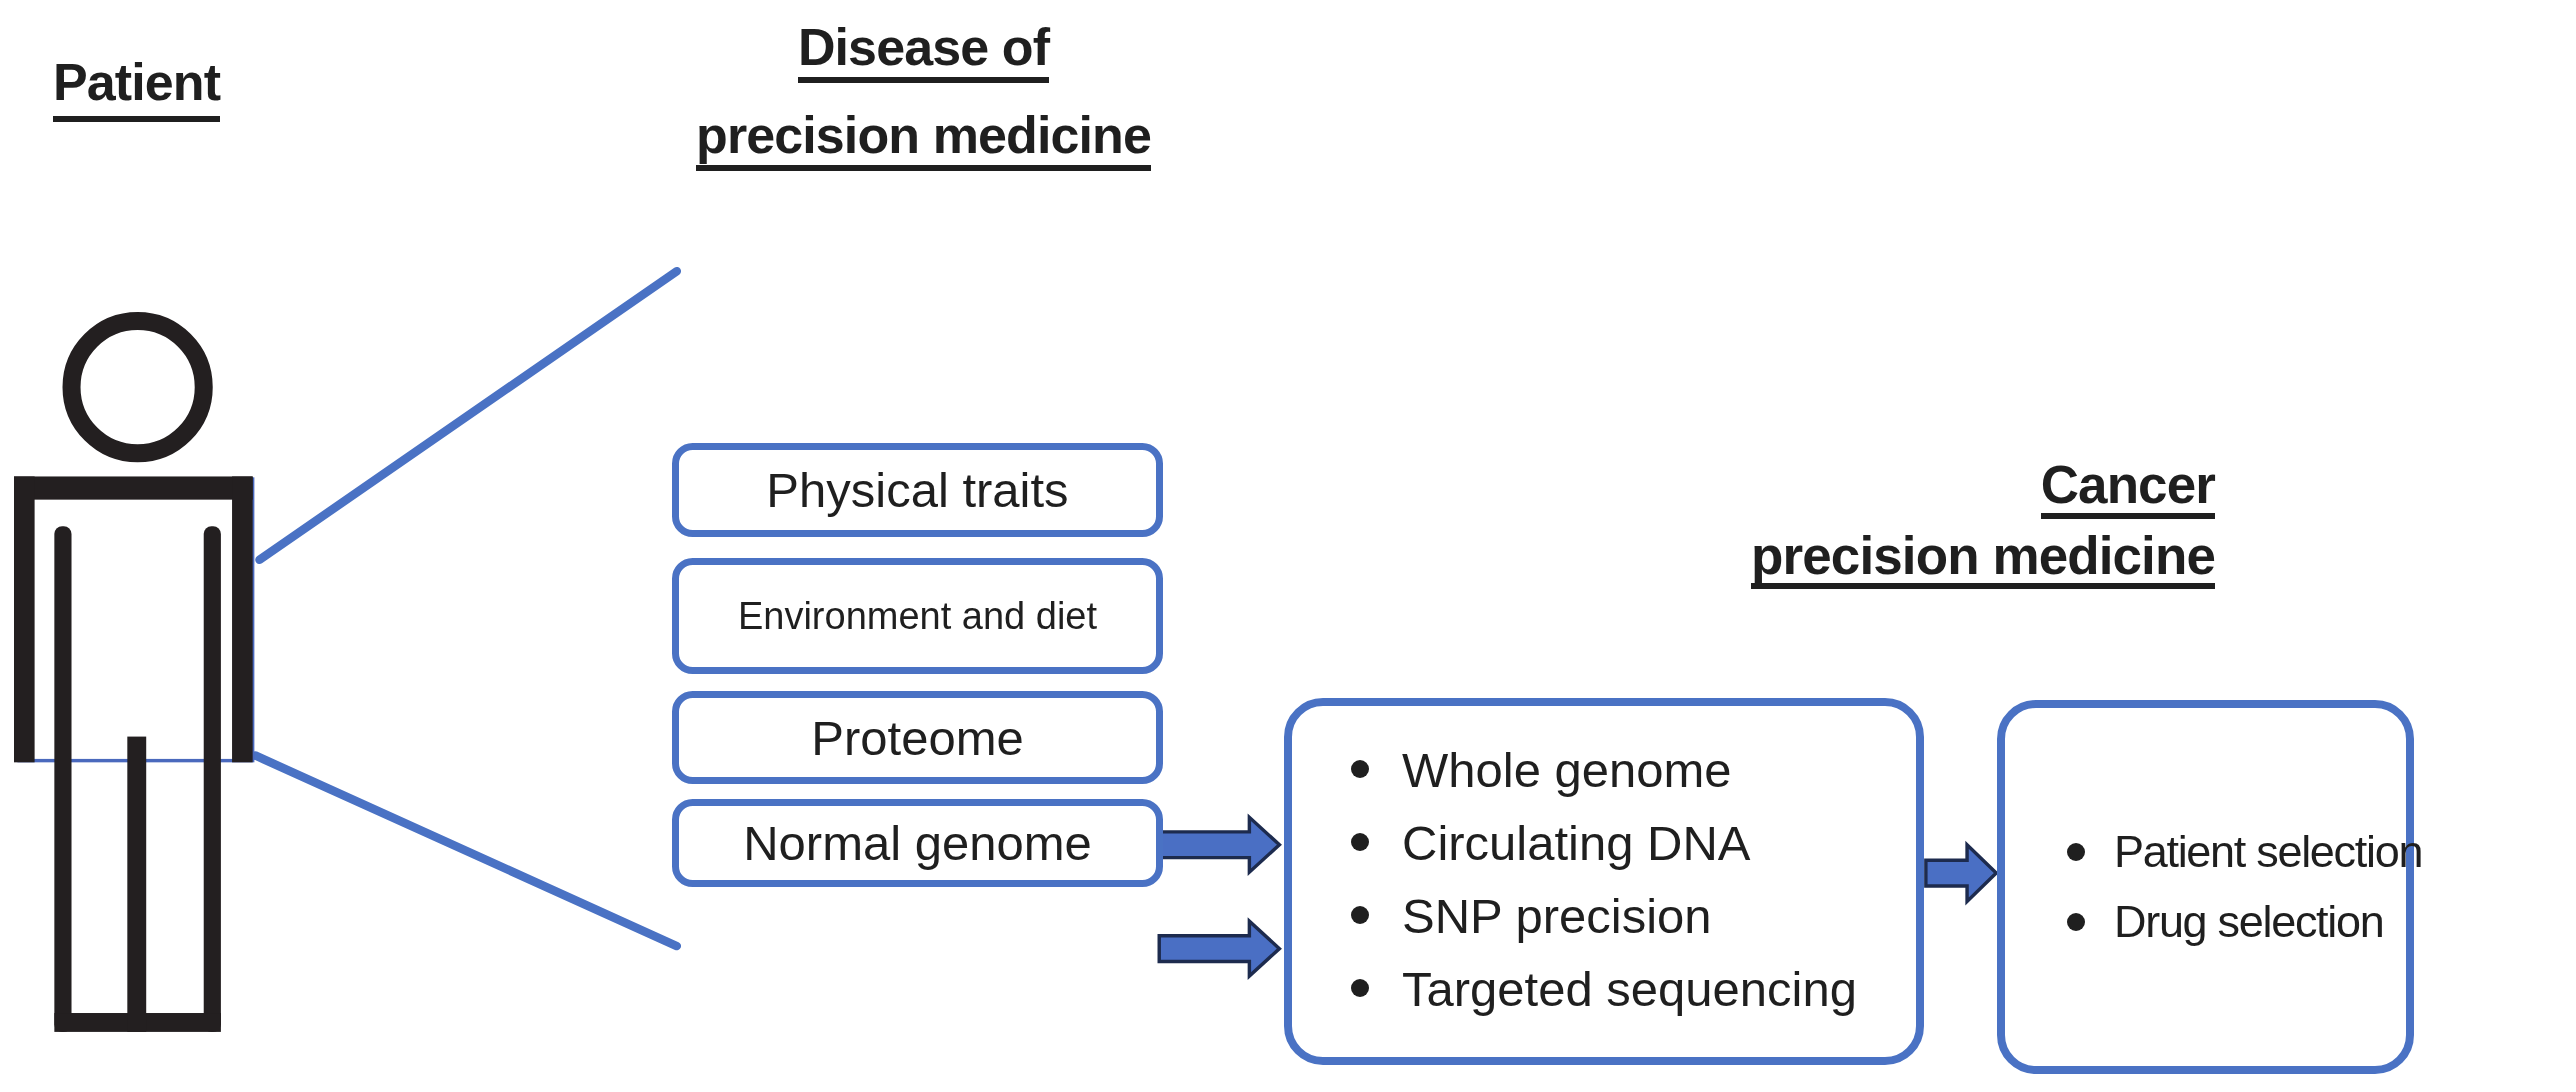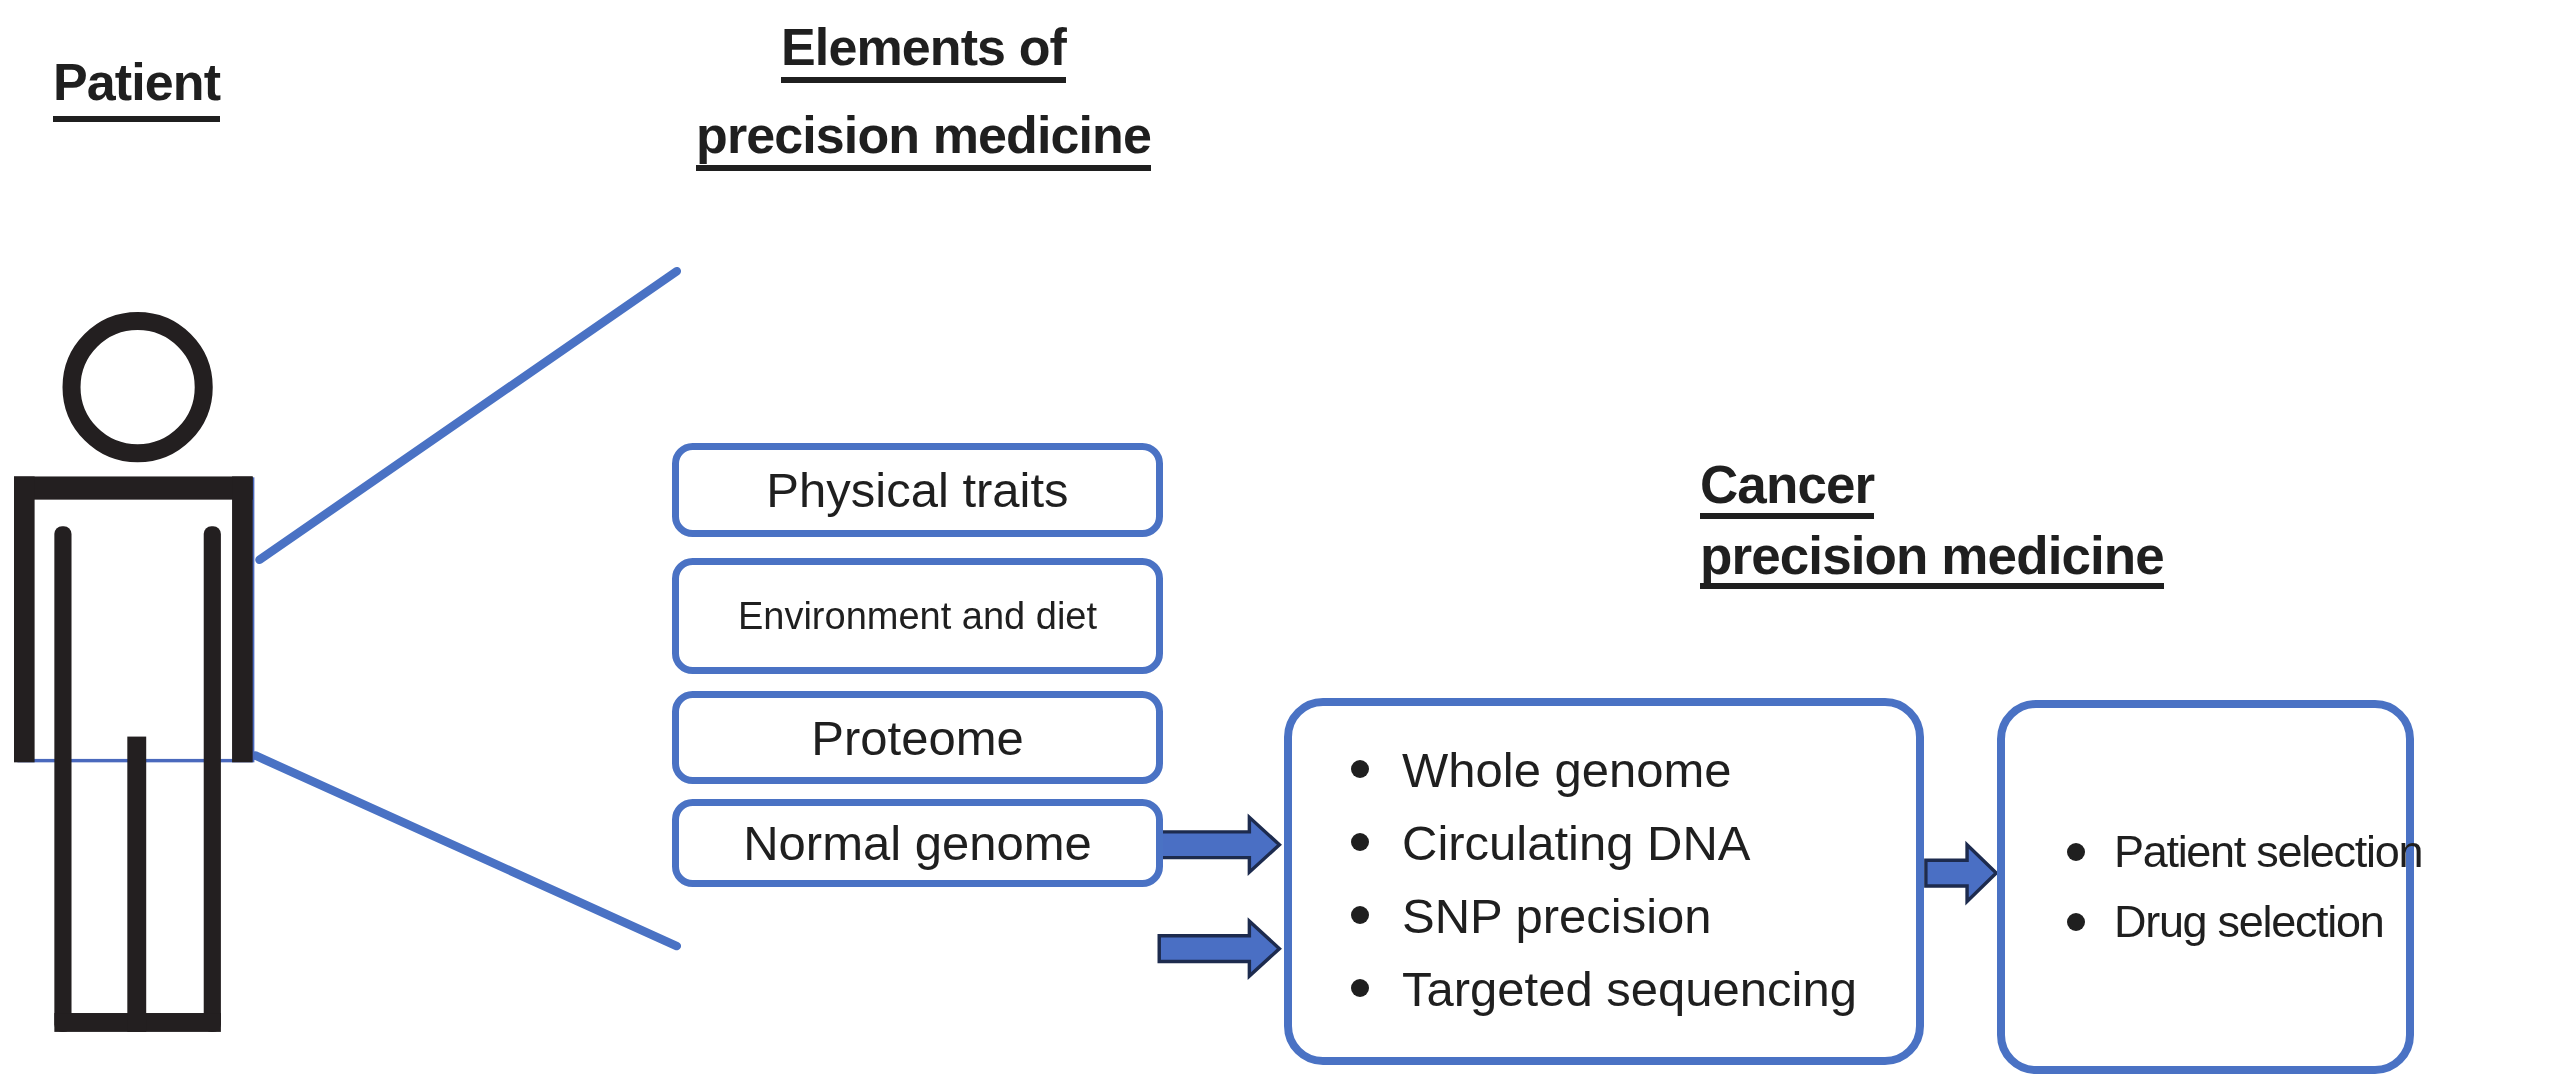--- a/index.html
+++ b/index.html
@@ -17,21 +17,21 @@
   }
   svg.overlay{position:absolute;left:0;top:0;z-index:1;}
 
   
   .hline{font-weight:bold;}
   .u{display:inline-block;padding-bottom:4.3px;border-bottom:6.9px solid var(--ink);}
   #patient-heading{position:absolute;left:53px;top:52px;font-size:52px;font-weight:bold;letter-spacing:-0.9px;z-index:2;}
   #elements-heading{position:absolute;left:580px;top:20.6px;width:687px;text-align:center;z-index:2;}
   #elements-heading .hline{font-size:52px;letter-spacing:-0.9px;line-height:52px;}
   #elements-heading .row + .row{margin-top:26px;}
-  #cancer-heading{position:absolute;left:1700px;top:460px;width:515px;text-align:left;z-index:2;}
+  #cancer-heading{position:absolute;left:1700px;top:460px;width:515px;text-align:right;z-index:2;}
   #cancer-heading .hline{font-size:53px;letter-spacing:-0.9px;line-height:50px;}
   #cancer-heading .row + .row{margin-top:12px;}
   #cancer-heading .u{padding-bottom:2.6px;}
 
   
   .ebox{
     position:absolute;left:672px;width:491px;box-sizing:border-box;
     border:7.7px solid var(--accent);border-radius:20.6px;background:#ffffff;
     display:flex;align-items:center;justify-content:center;text-align:center;
     font-size:49px;color:var(--ink);z-index:2;
@@ -91,21 +91,21 @@
     <polygon points="1350,1090 1455,1090 1455,1073 1490,1105 1455,1137 1455,1120 1350,1120" fill="var(--arrow-fill)" stroke="var(--arrow-outline)" stroke-width="4"></polygon>
 
     <polygon points="2243,1002 2291,1002 2291,984 2325,1017 2291,1050 2291,1032 2243,1032" fill="var(--arrow-fill)" stroke="var(--arrow-outline)" stroke-width="4"></polygon>
   </svg>
 
   <div id="patient-heading">
     <span class="u">Patient</span>
   </div>
 
   <div id="elements-heading">
-    <div class="row"><span class="hline u">Elements of</span></div>
+    <div class="row"><span class="hline u">Disease of</span></div>
     <div class="row"><span class="hline u">precision medicine</span></div>
   </div>
 
   <div id="cancer-heading">
     <div class="row"><span class="hline u">Cancer</span></div>
     <div class="row"><span class="hline u">precision medicine</span></div>
   </div>
 
   <div class="ebox" id="ebox-3">
     <span class="label">Environment and diet</span>

